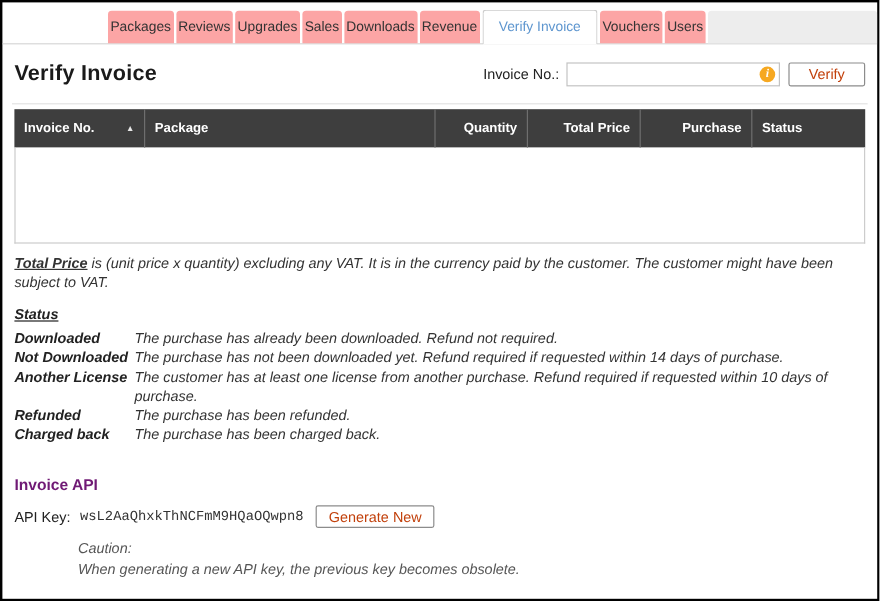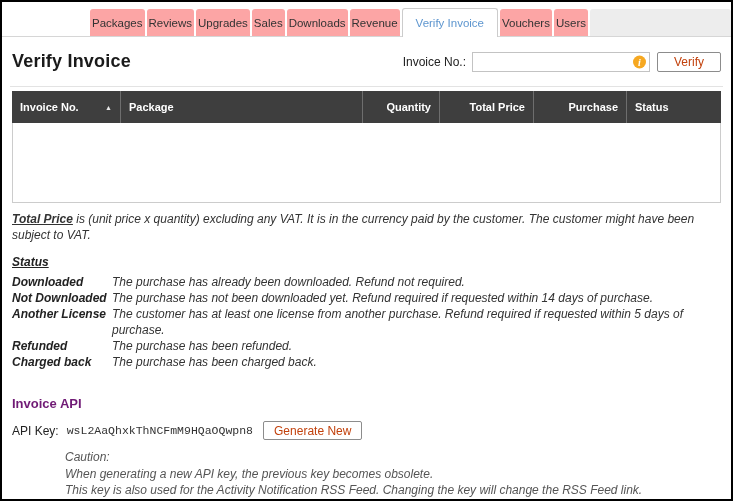--- a/index.html
+++ b/index.html
@@ -201,21 +201,21 @@
     <div class="status-row">
       <span class="status-term">Downloaded</span>
       <span class="status-desc">The purchase has already been downloaded. Refund not required.</span>
     </div>
     <div class="status-row">
       <span class="status-term">Not Downloaded</span>
       <span class="status-desc">The purchase has not been downloaded yet. Refund required if requested within 14 days of purchase.</span>
     </div>
     <div class="status-row">
       <span class="status-term">Another License</span>
-      <span class="status-desc">The customer has at least one license from another purchase. Refund required if requested within 5 days of purchase.</span>
+      <span class="status-desc">The customer has at least one license from another purchase. Refund required if requested within 10 days of purchase.</span>
     </div>
     <div class="status-row">
       <span class="status-term">Refunded</span>
       <span class="status-desc">The purchase has been refunded.</span>
     </div>
     <div class="status-row">
       <span class="status-term">Charged back</span>
       <span class="status-desc">The purchase has been charged back.</span>
     </div>
   </div>
@@ -223,17 +223,16 @@
   <div class="invoice-api">
     <div class="api-heading">Invoice API</div>
     <div class="api-key-row">
       <span class="api-key-label">API Key:</span>
       <span class="api-key-value">wsL2AaQhxkThNCFmM9HQaOQwpn8</span>
       <button class="btn generate-btn">Generate New</button>
     </div>
     <div class="caution">
       <div>Caution:</div>
       <div>When generating a new API key, the previous key becomes obsolete.</div>
-      <div>This key is also used for the Activity Notification RSS Feed. Changing the key will change the RSS Feed link.</div>
     </div>
   </div>
 
 </div>
 
 </body></html>

